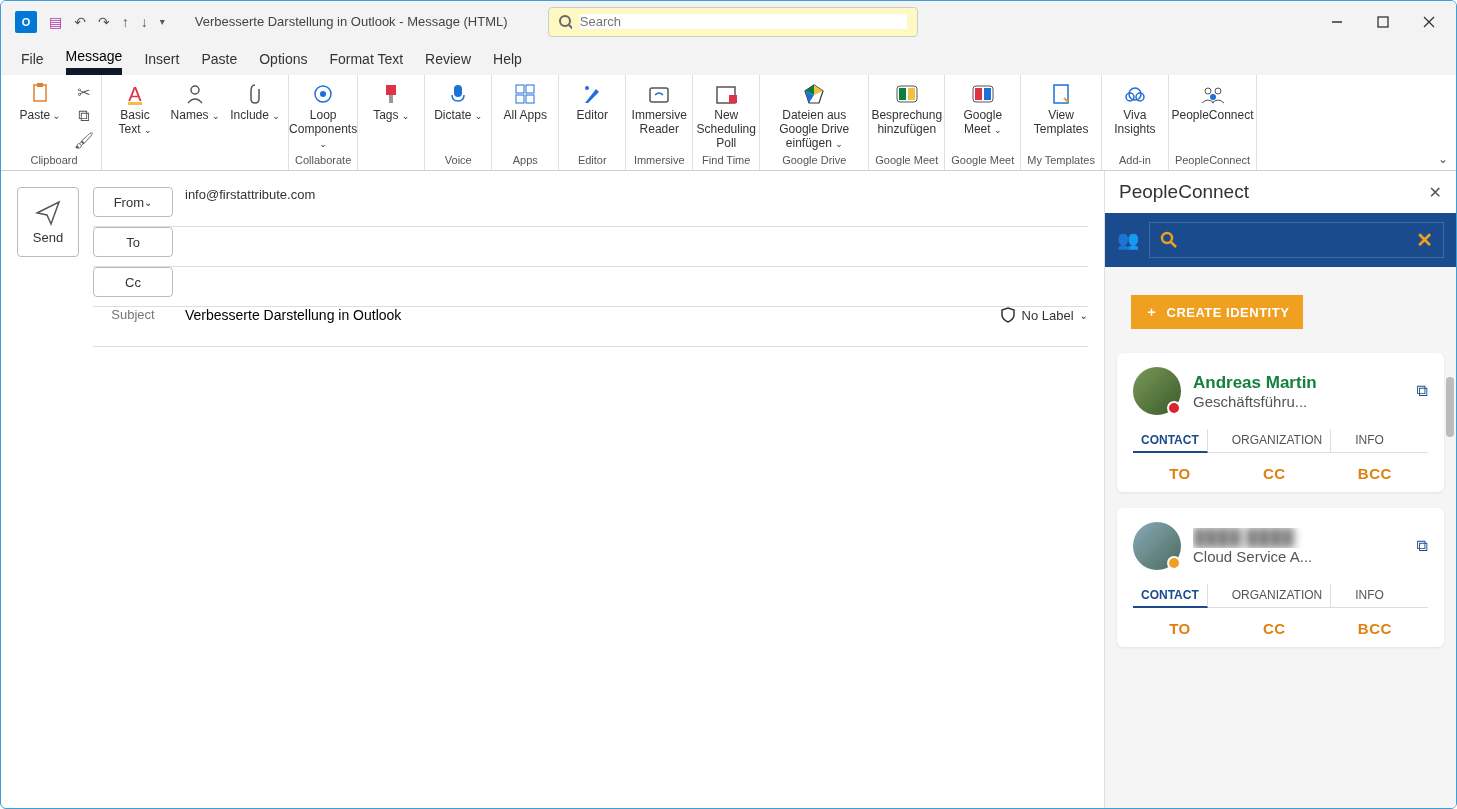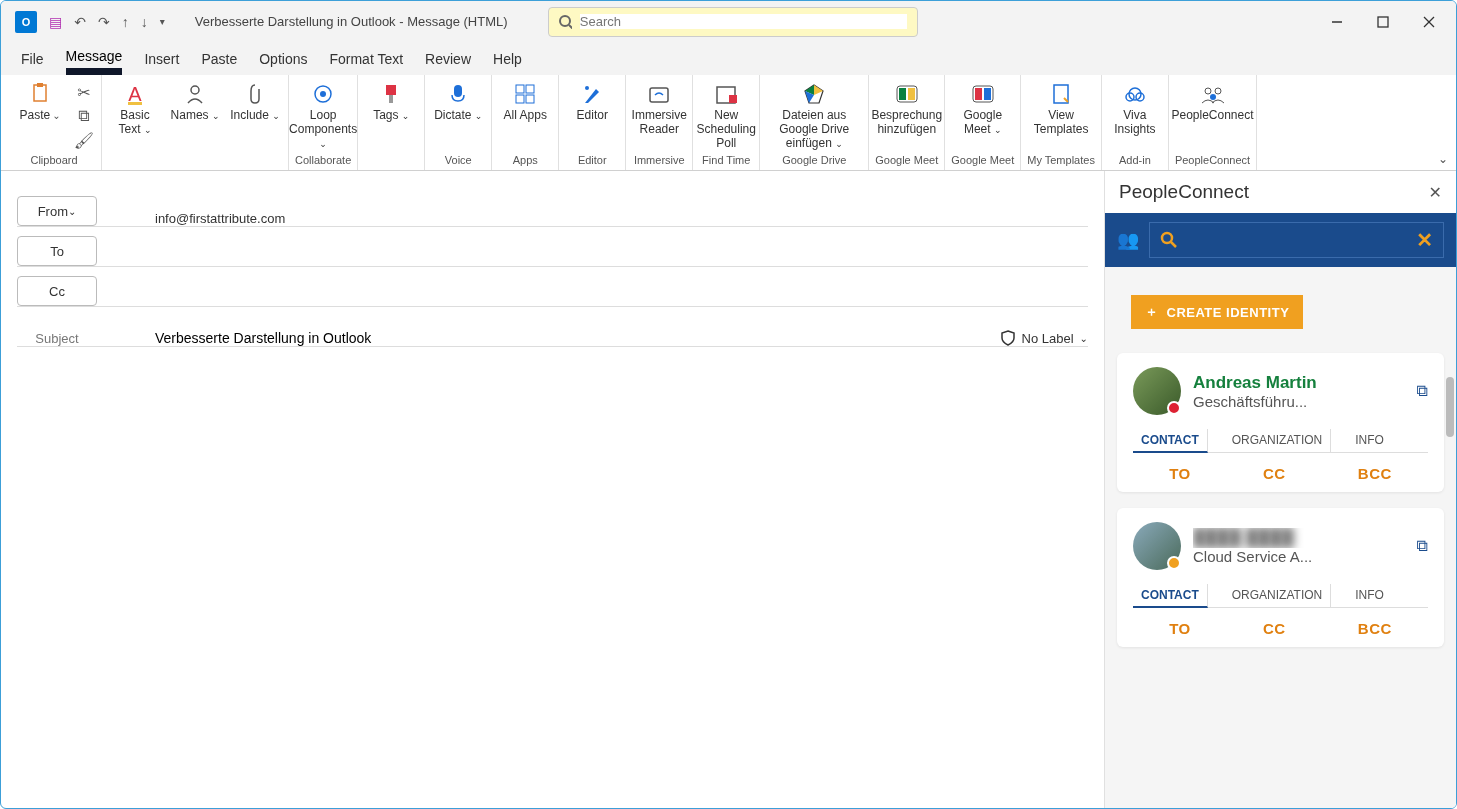--- a/index.html
+++ b/index.html
@@ -39,21 +39,21 @@
 .ribbon .smallcol span { width: 22px; height: 22px; display: flex; align-items: center; justify-content: center; color: #555; cursor: pointer; }
 .ribbon .collapse { position: absolute; right: 8px; bottom: 4px; font-size: 12px; color: #555; }
 
 
 .compose { display: flex; padding: 16px; gap: 14px; }
 .sendcol { display: flex; flex-direction: column; align-items: center; }
 .sendbtn { width: 62px; height: 70px; border: 1px solid #bbb; border-radius: 4px; display: flex; flex-direction: column; align-items: center; justify-content: center; gap: 4px; cursor: pointer; }
 .sendbtn svg { width: 26px; height: 26px; stroke: #555; fill: none; stroke-width: 1.5; }
 .sendbtn span { font-size: 13px; color: #333; }
 .fields { flex: 1; }
-.row { display: flex; align-items: flex-end; height: 40px; border-bottom: 1px solid #ddd; gap: 46px; }
+.row { display: flex; align-items: flex-start; height: 40px; border-bottom: 1px solid #ddd; }
 .row .pill { width: 80px; height: 30px; border: 1px solid #bbb; border-radius: 4px; display: flex; align-items: center; justify-content: center; font-size: 13px; color: #333; margin-right: 12px; cursor: pointer; }
 .row .pill.caret::after { content: " ⌄"; font-size: 10px; }
 .row .val { font-size: 13px; color: #333; }
 .row .sublabel { width: 80px; text-align: center; font-size: 13px; color: #777; margin-right: 12px; }
 .row input.subj { border: none; outline: none; font-size: 14px; flex: 1; }
 .row .nolabel { margin-left: auto; display: flex; align-items: center; gap: 6px; font-size: 13px; color: #333; cursor: pointer; }
 .row .nolabel svg { width: 16px; height: 16px; stroke: #333; fill: none; stroke-width: 1.5; }
 
 
 .layout { display: flex; height: calc(100% - 170px); }
@@ -385,20 +385,28 @@
         </div>
       </div>
       <div class="label">PeopleConnect</div>
     </div>
     <span class="collapse">⌄</span>
 </div>
 
 <div class="layout">
   <div class="left">
     <div class="compose">
+      <div class="sendcol">
+        <div class="sendbtn">
+          <svg>
+              <path d="M2 13 L24 2 L16 24 L12 15 Z"></path>
+            </svg>
+          <span>Send</span>
+        </div>
+      </div>
       <div class="fields">
         <div class="row">
           <div class="pill caret">From</div>
           <div class="val">info@firstattribute.com</div>
         </div>
         <div class="row">
           <div class="pill">To</div>
           <input class="subj" style="">
         </div>
         <div class="row">

